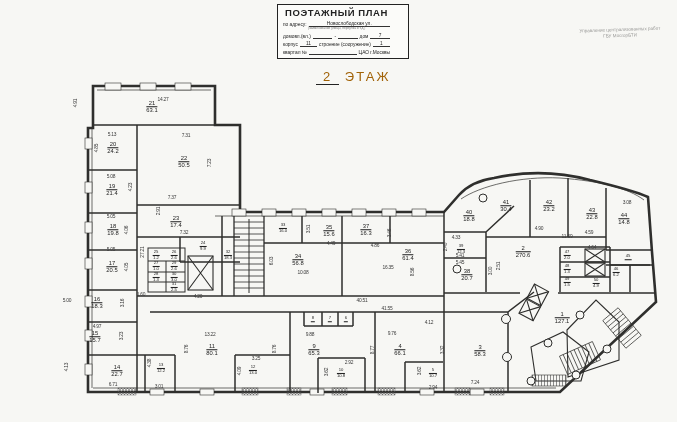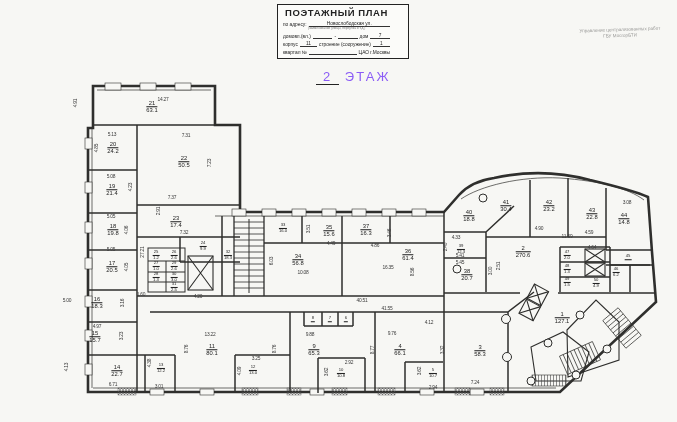--- a/index.html
+++ b/index.html
@@ -7,21 +7,21 @@
         font-family:"Liberation Sans",sans-serif;color:#222;}
   svg{position:absolute;left:0;top:0;}
   
   .title-block{position:absolute;left:277px;top:4px;width:132px;border:1.4px solid #222;
                background:#fbfbf9;padding:2px 18px 3px 5px;box-sizing:border-box;}
   .tb-title{font-size:9.5px;font-weight:bold;text-align:center;letter-spacing:.6px;margin-bottom:2px;}
   .tb-row{font-size:4.8px;display:flex;align-items:flex-end;gap:2px;margin-top:2.5px;white-space:nowrap;}
   .tb-u{border-bottom:.7px solid #333;flex:1;text-align:center;min-width:8px;}
   .tb-note{font-size:3.2px;color:#777;text-align:center;margin-top:.5px;line-height:1;}
   
-  .floor-title{position:absolute;left:316px;top:69px;font-size:13px;letter-spacing:2px;color:#8b5cf6;}
+  .floor-title{position:absolute;left:316px;top:69px;font-size:13px;letter-spacing:2px;color:#a16207;}
   .floor-title .fnum{border-bottom:1.2px solid #222;padding:0 7px;}
   
   .agency{position:absolute;left:566px;top:27px;width:108px;font-size:4.6px;line-height:1.4;
           color:#9a9a98;text-align:center;transform:rotate(-2deg);}
   
   .room-label{position:absolute;transform:translate(-50%,-50%);text-align:center;line-height:1.08;color:#1d1d1d;}
   .room-label .rn{font-size:5.8px;border-bottom:.6px solid #1d1d1d;padding:0 1px;}
   .room-label .ra{font-size:5.8px;}
   .room-label.small .rn{font-size:4.2px;border-bottom-width:.5px;}
   .room-label.small .ra{font-size:4.2px;}

